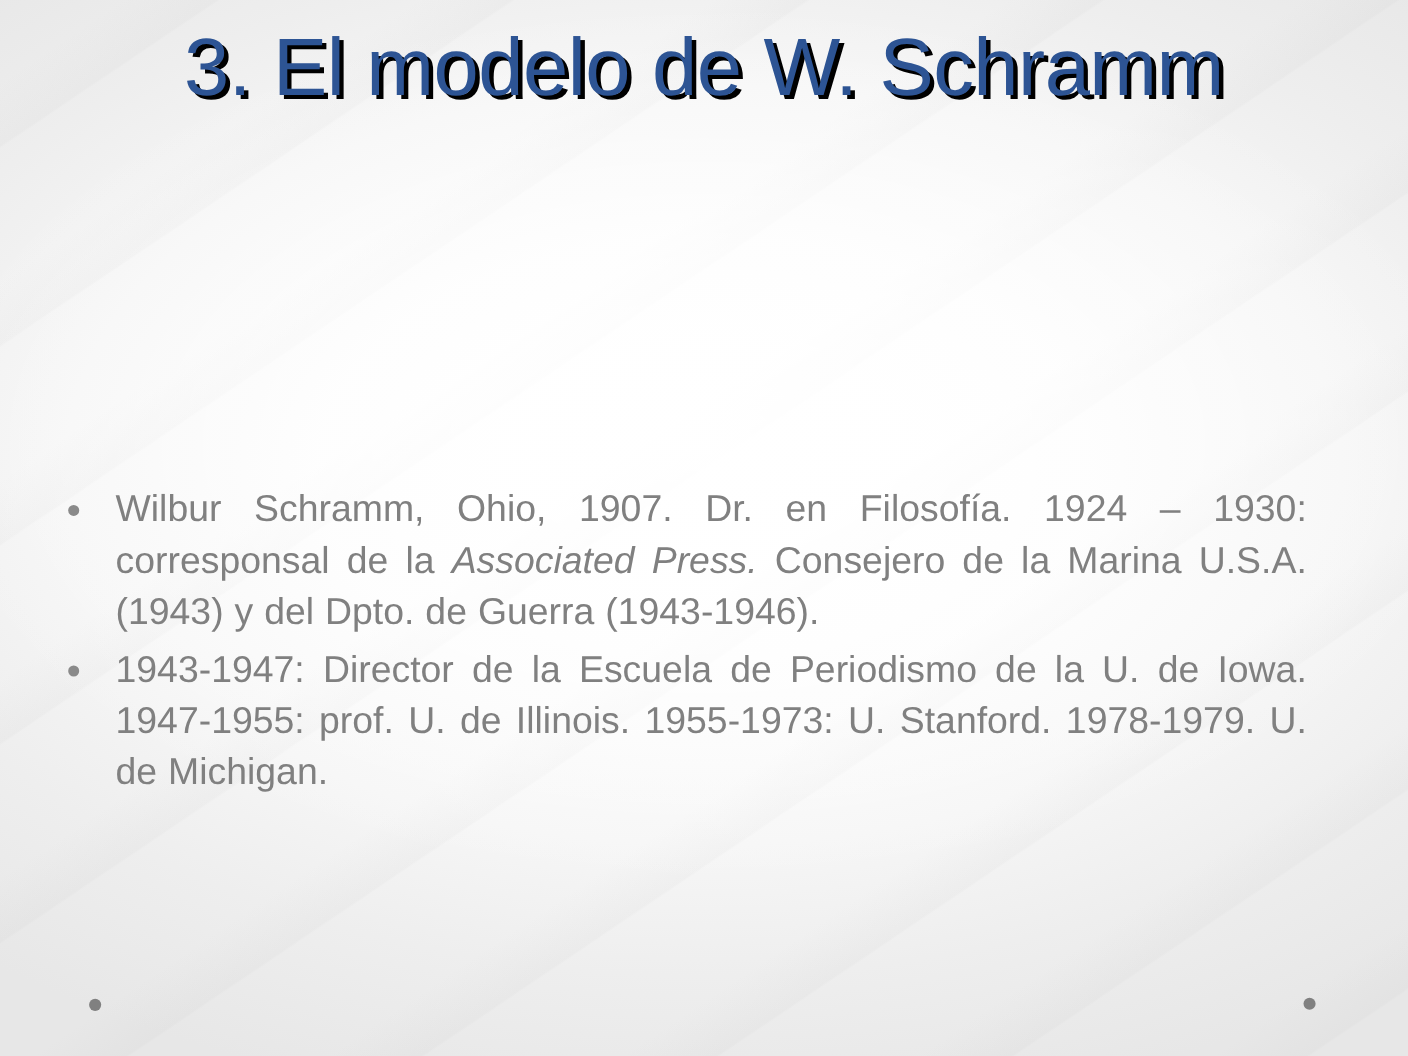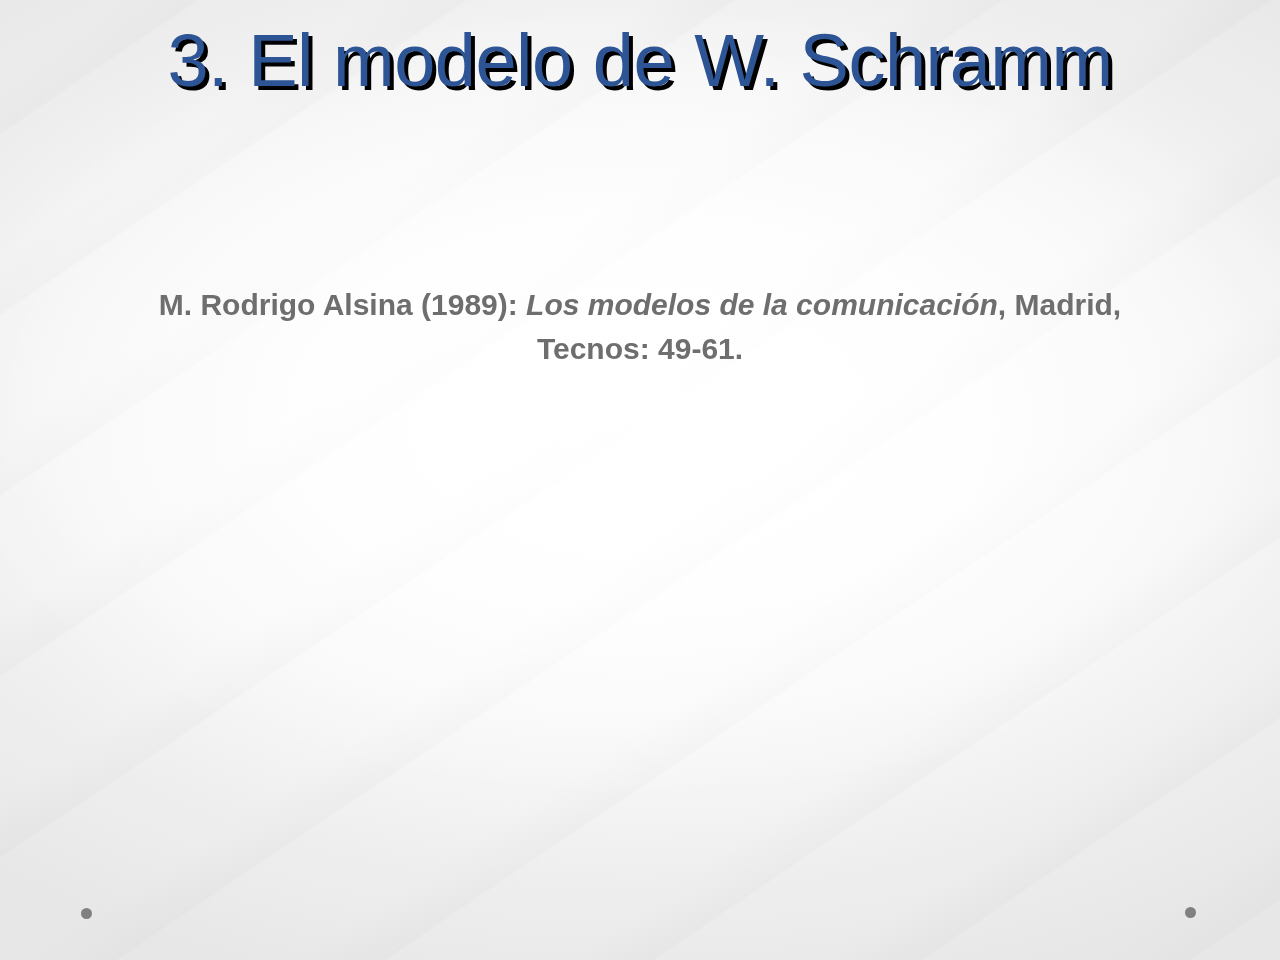--- a/index.html
+++ b/index.html
@@ -134,27 +134,30 @@
 </style>
 </head>
 <body>
 
 <div id="slide">
 
   <div class="layer">
 
     <div id="title">3. El modelo de W. Schramm</div>
 
-    <div id="subtitle">
-      <span>M. Rodrigo Alsina (1989): </span><span class="it">Los modelos de la comunicación</span><span>, Madrid, Tecnos: 49-61.</span>
-    </div>
 
     <div id="body">
 
+      <p class="bullet">
+        <span class="dot"></span><span class="txt">Wilbur Schramm, Ohio, 1907. Dr. en Filosofía. 1924 – 1930: corresponsal de la </span><span class="txt it">Associated Press.</span><span class="txt"> Consejero de la Marina U.S.A. (1943) y del Dpto. de Guerra (1943-1946).</span>
+      </p>
 
+      <p class="bullet">
+        <span class="dot"></span><span class="txt">1943-1947: Director de la Escuela de Periodismo de la U. de Iowa. 1947-1955: prof. U. de Illinois. 1955-1973: U. Stanford. 1978-1979. U. de Michigan.</span>
+      </p>
 
 
     </div>
 
     <div class="empty-bullet" id="empty-bullet-left"></div>
     <div class="empty-bullet" id="empty-bullet-right"></div>
 
   </div>
 </div>
 

